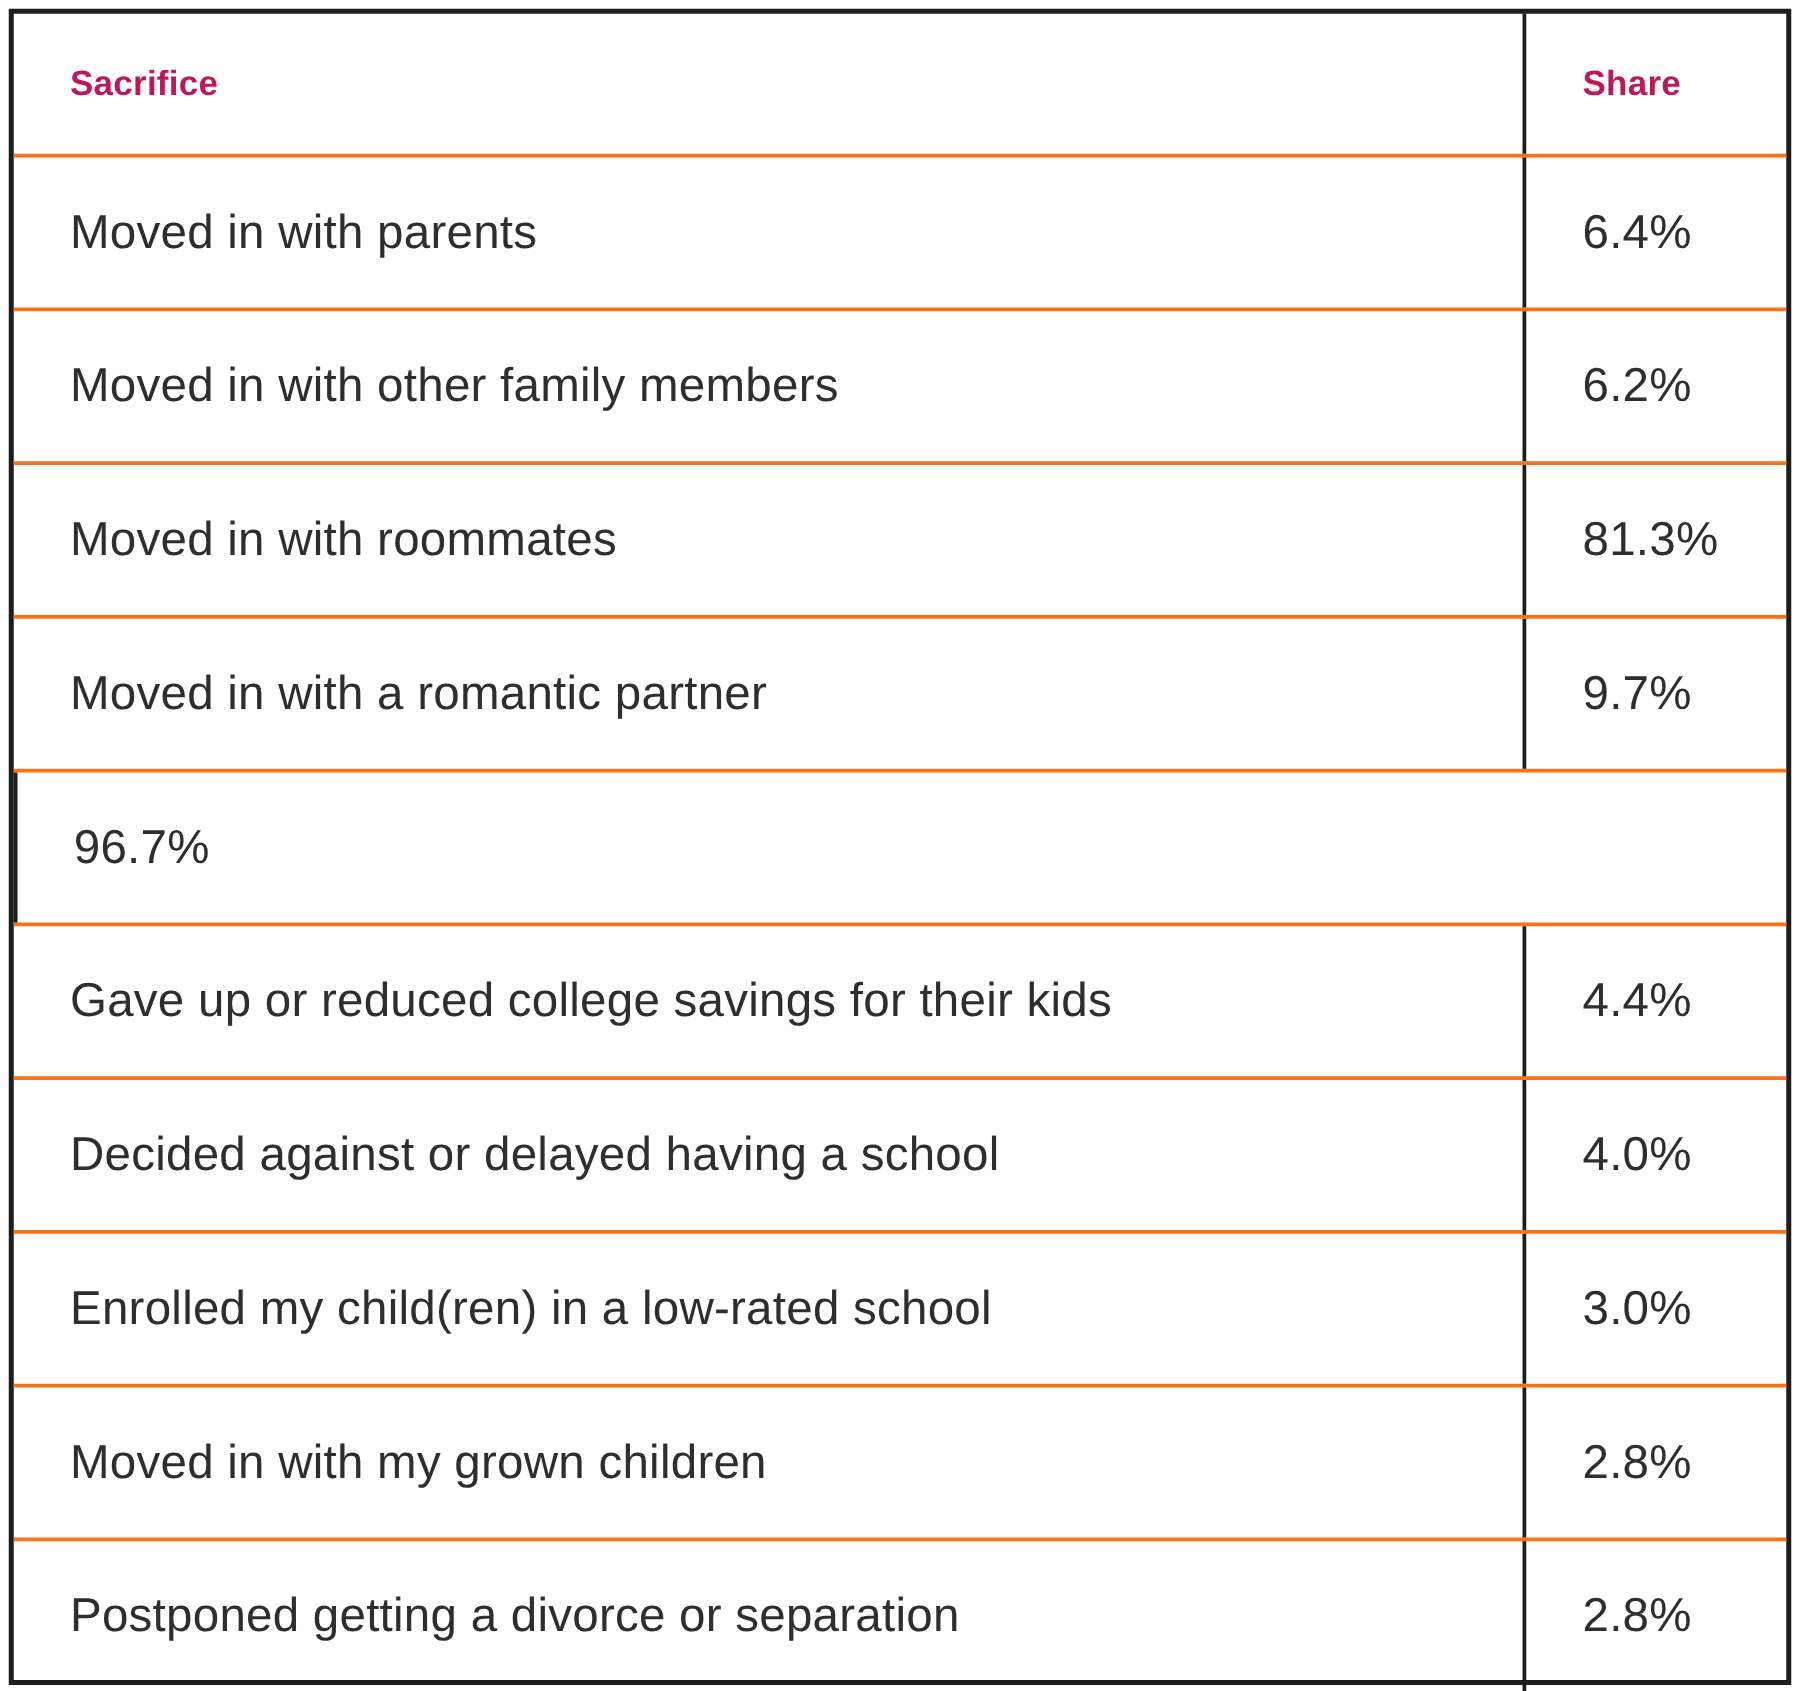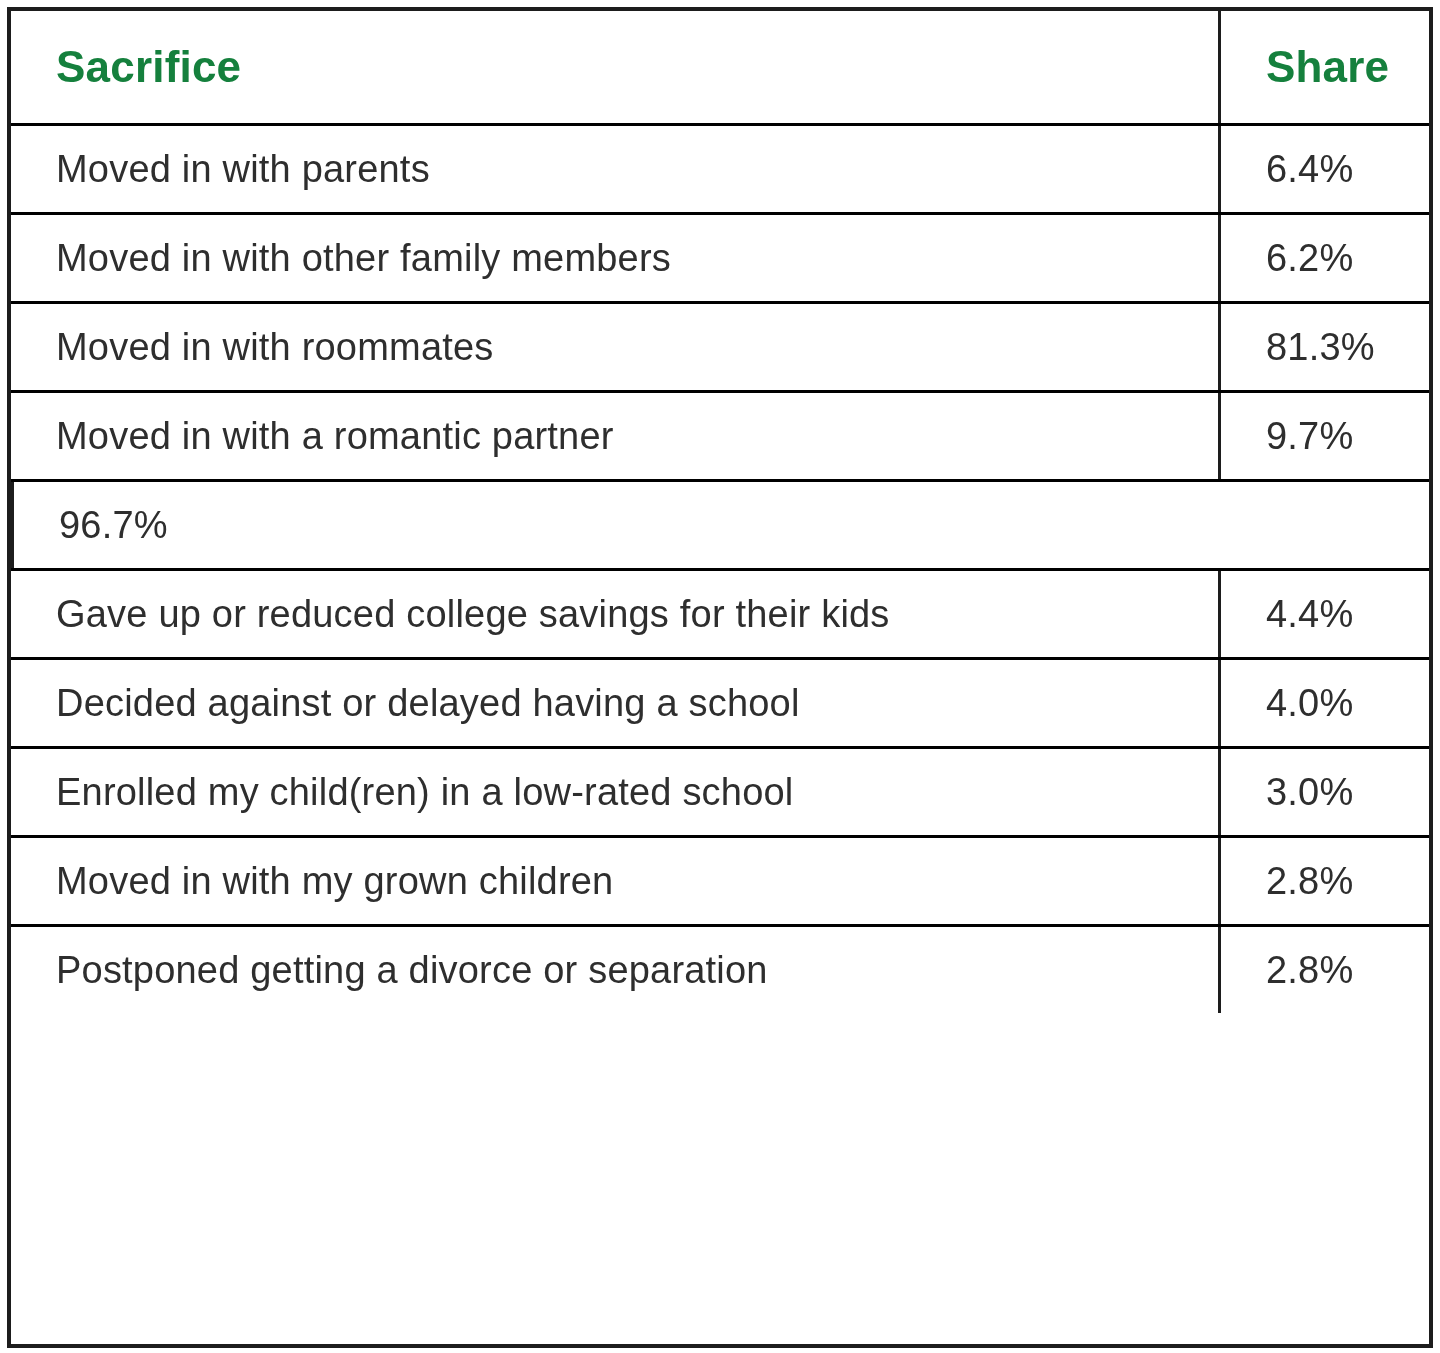--- a/index.html
+++ b/index.html
@@ -18,22 +18,22 @@
     top: 7px;
     width: 1426px;
     height: 1341px;
     border: 4px solid #1d1d1d;
     background: #ffffff;
   }
   .t-row {
     box-sizing: border-box;
     display: grid;
     grid-template-columns: 1207px 1fr;
-    height: 89px;
-    border-top: 3px solid #000000;
+    height: 123px;
+    border-top: 3px solid #f97316;
   }
   .t-row.header {
     height: 112px;
     border-top: none;
   }
   .cell {
     box-sizing: border-box;
     display: flex;
     align-items: center;
     padding-left: 45px;
@@ -41,22 +41,22 @@
     color: #2e2e2e;
     letter-spacing: 0.2px;
     white-space: nowrap;
     overflow: hidden;
   }
   .cell.share-col {
     border-left: 3px solid #1d1d1d;
   }
   .t-row.header .cell {
     font-weight: bold;
-    font-size: 44px;
-    color: #15803d;
+    font-size: 28px;
+    color: #be185d;
   }
 </style>
 </head>
 <body>
 
 <div class="table-wrap">
 
   <div class="t-row header">
     <div class="cell">Sacrifice</div>
     <div class="cell share-col">Share</div>

